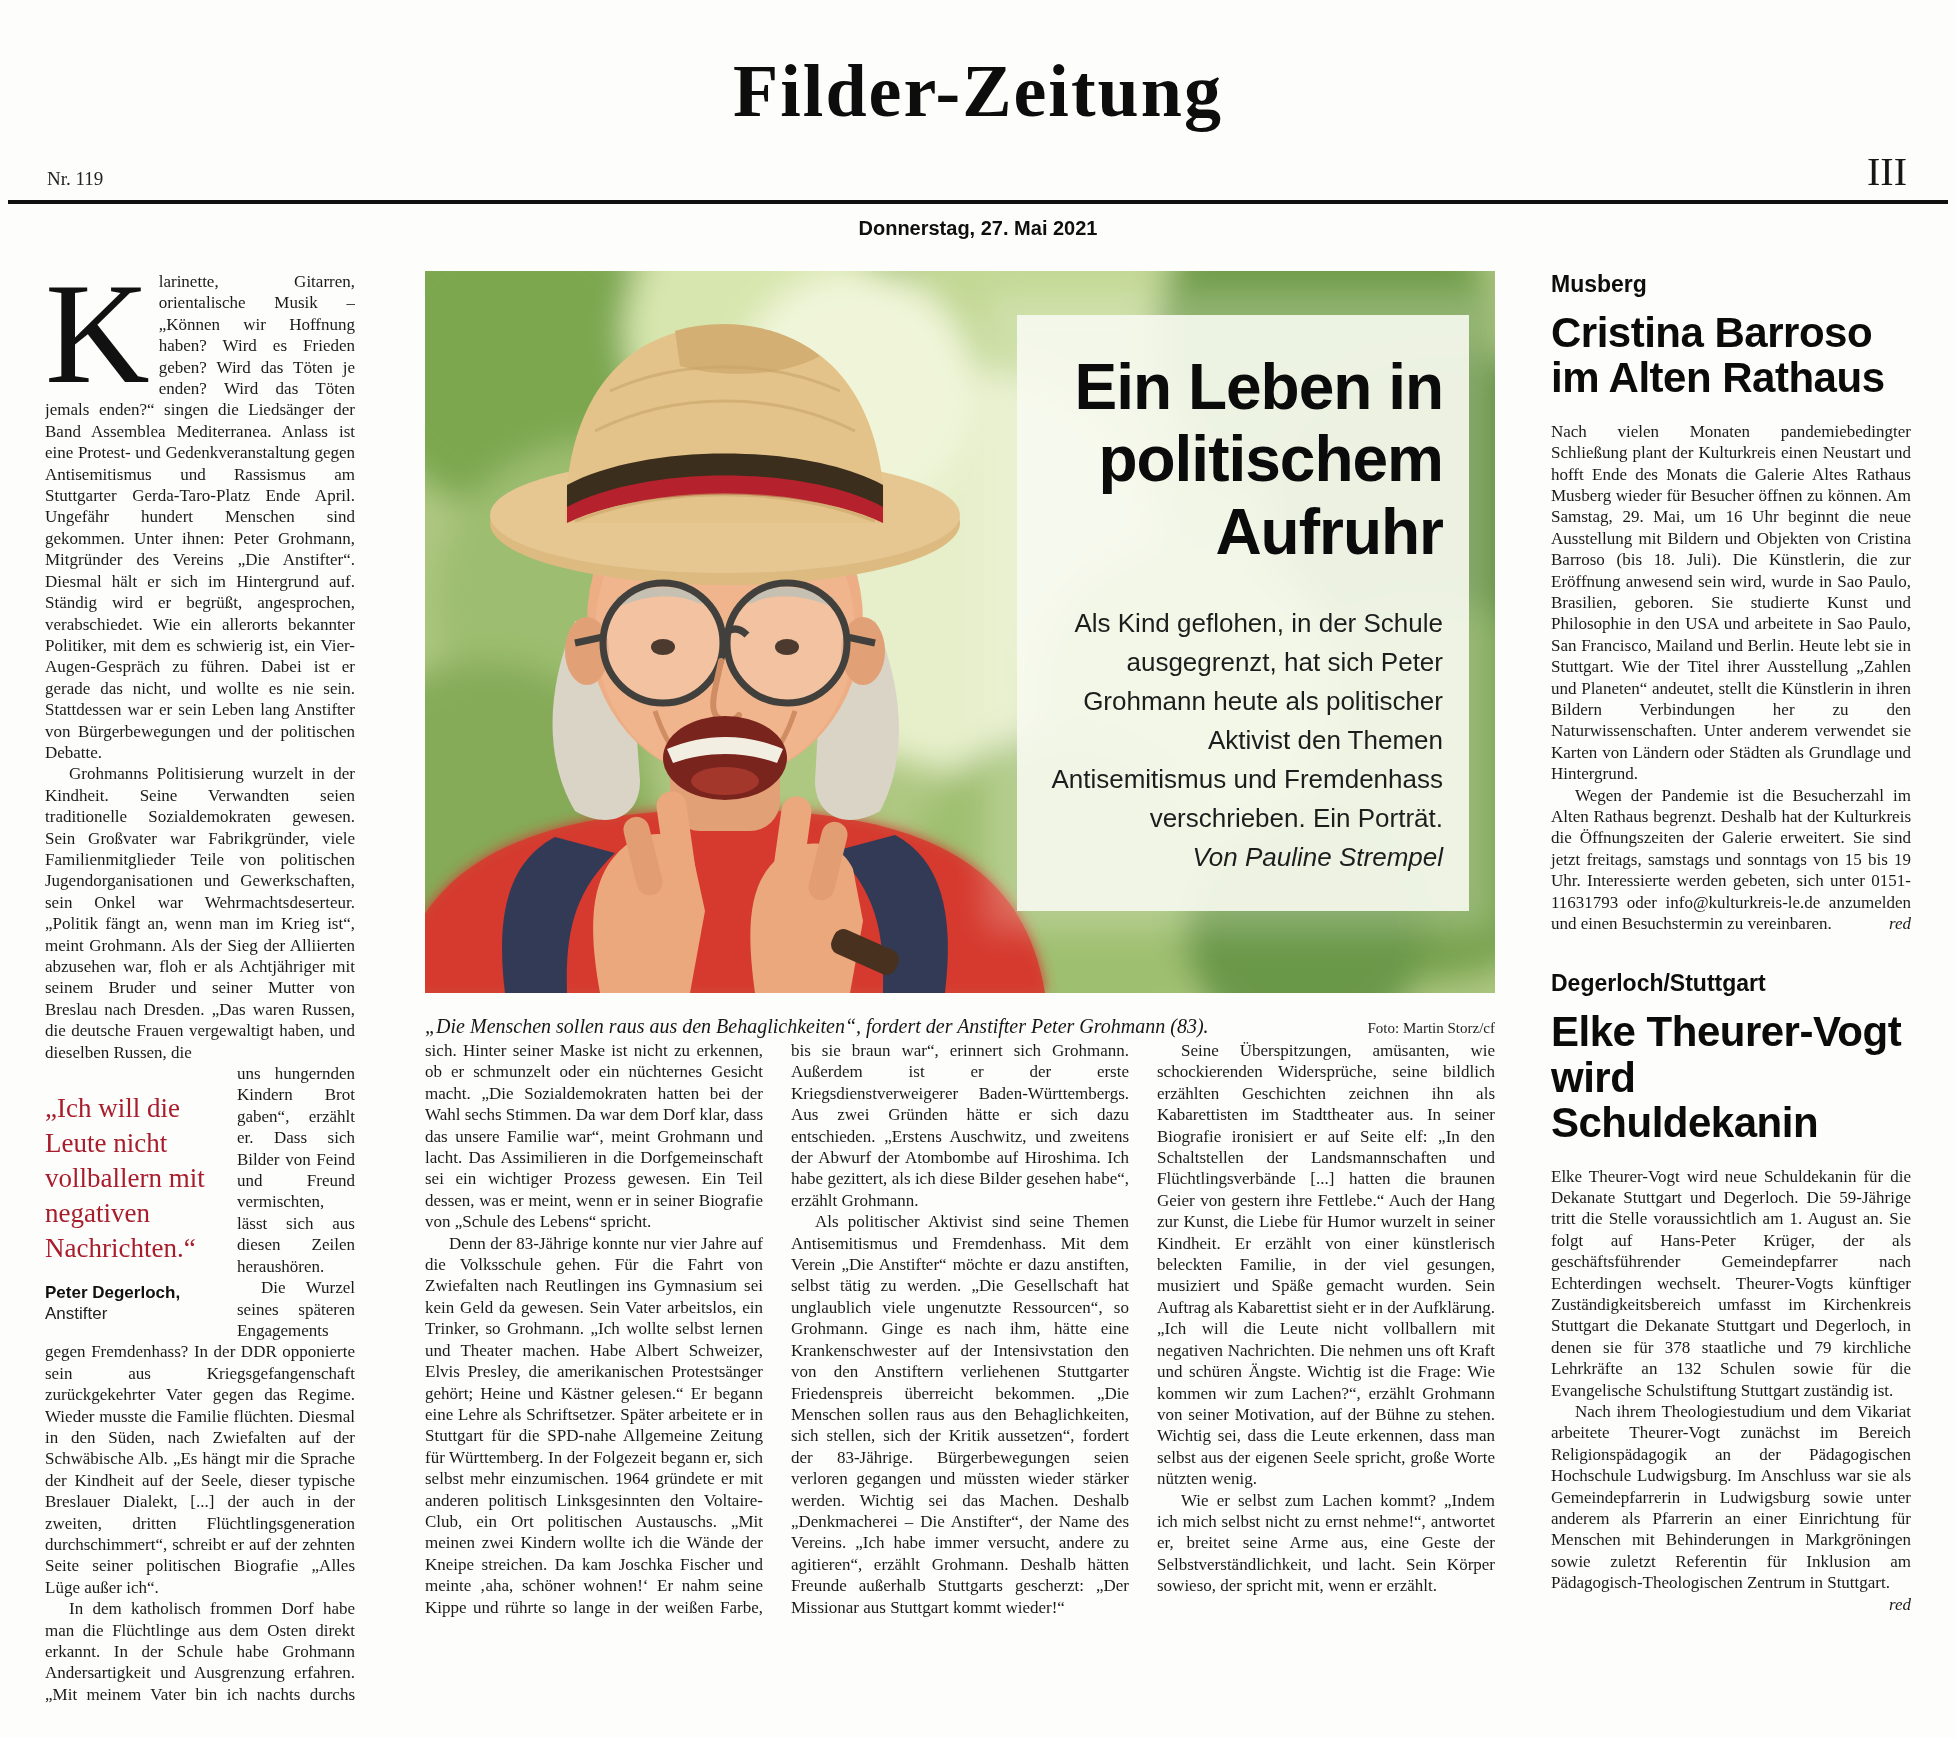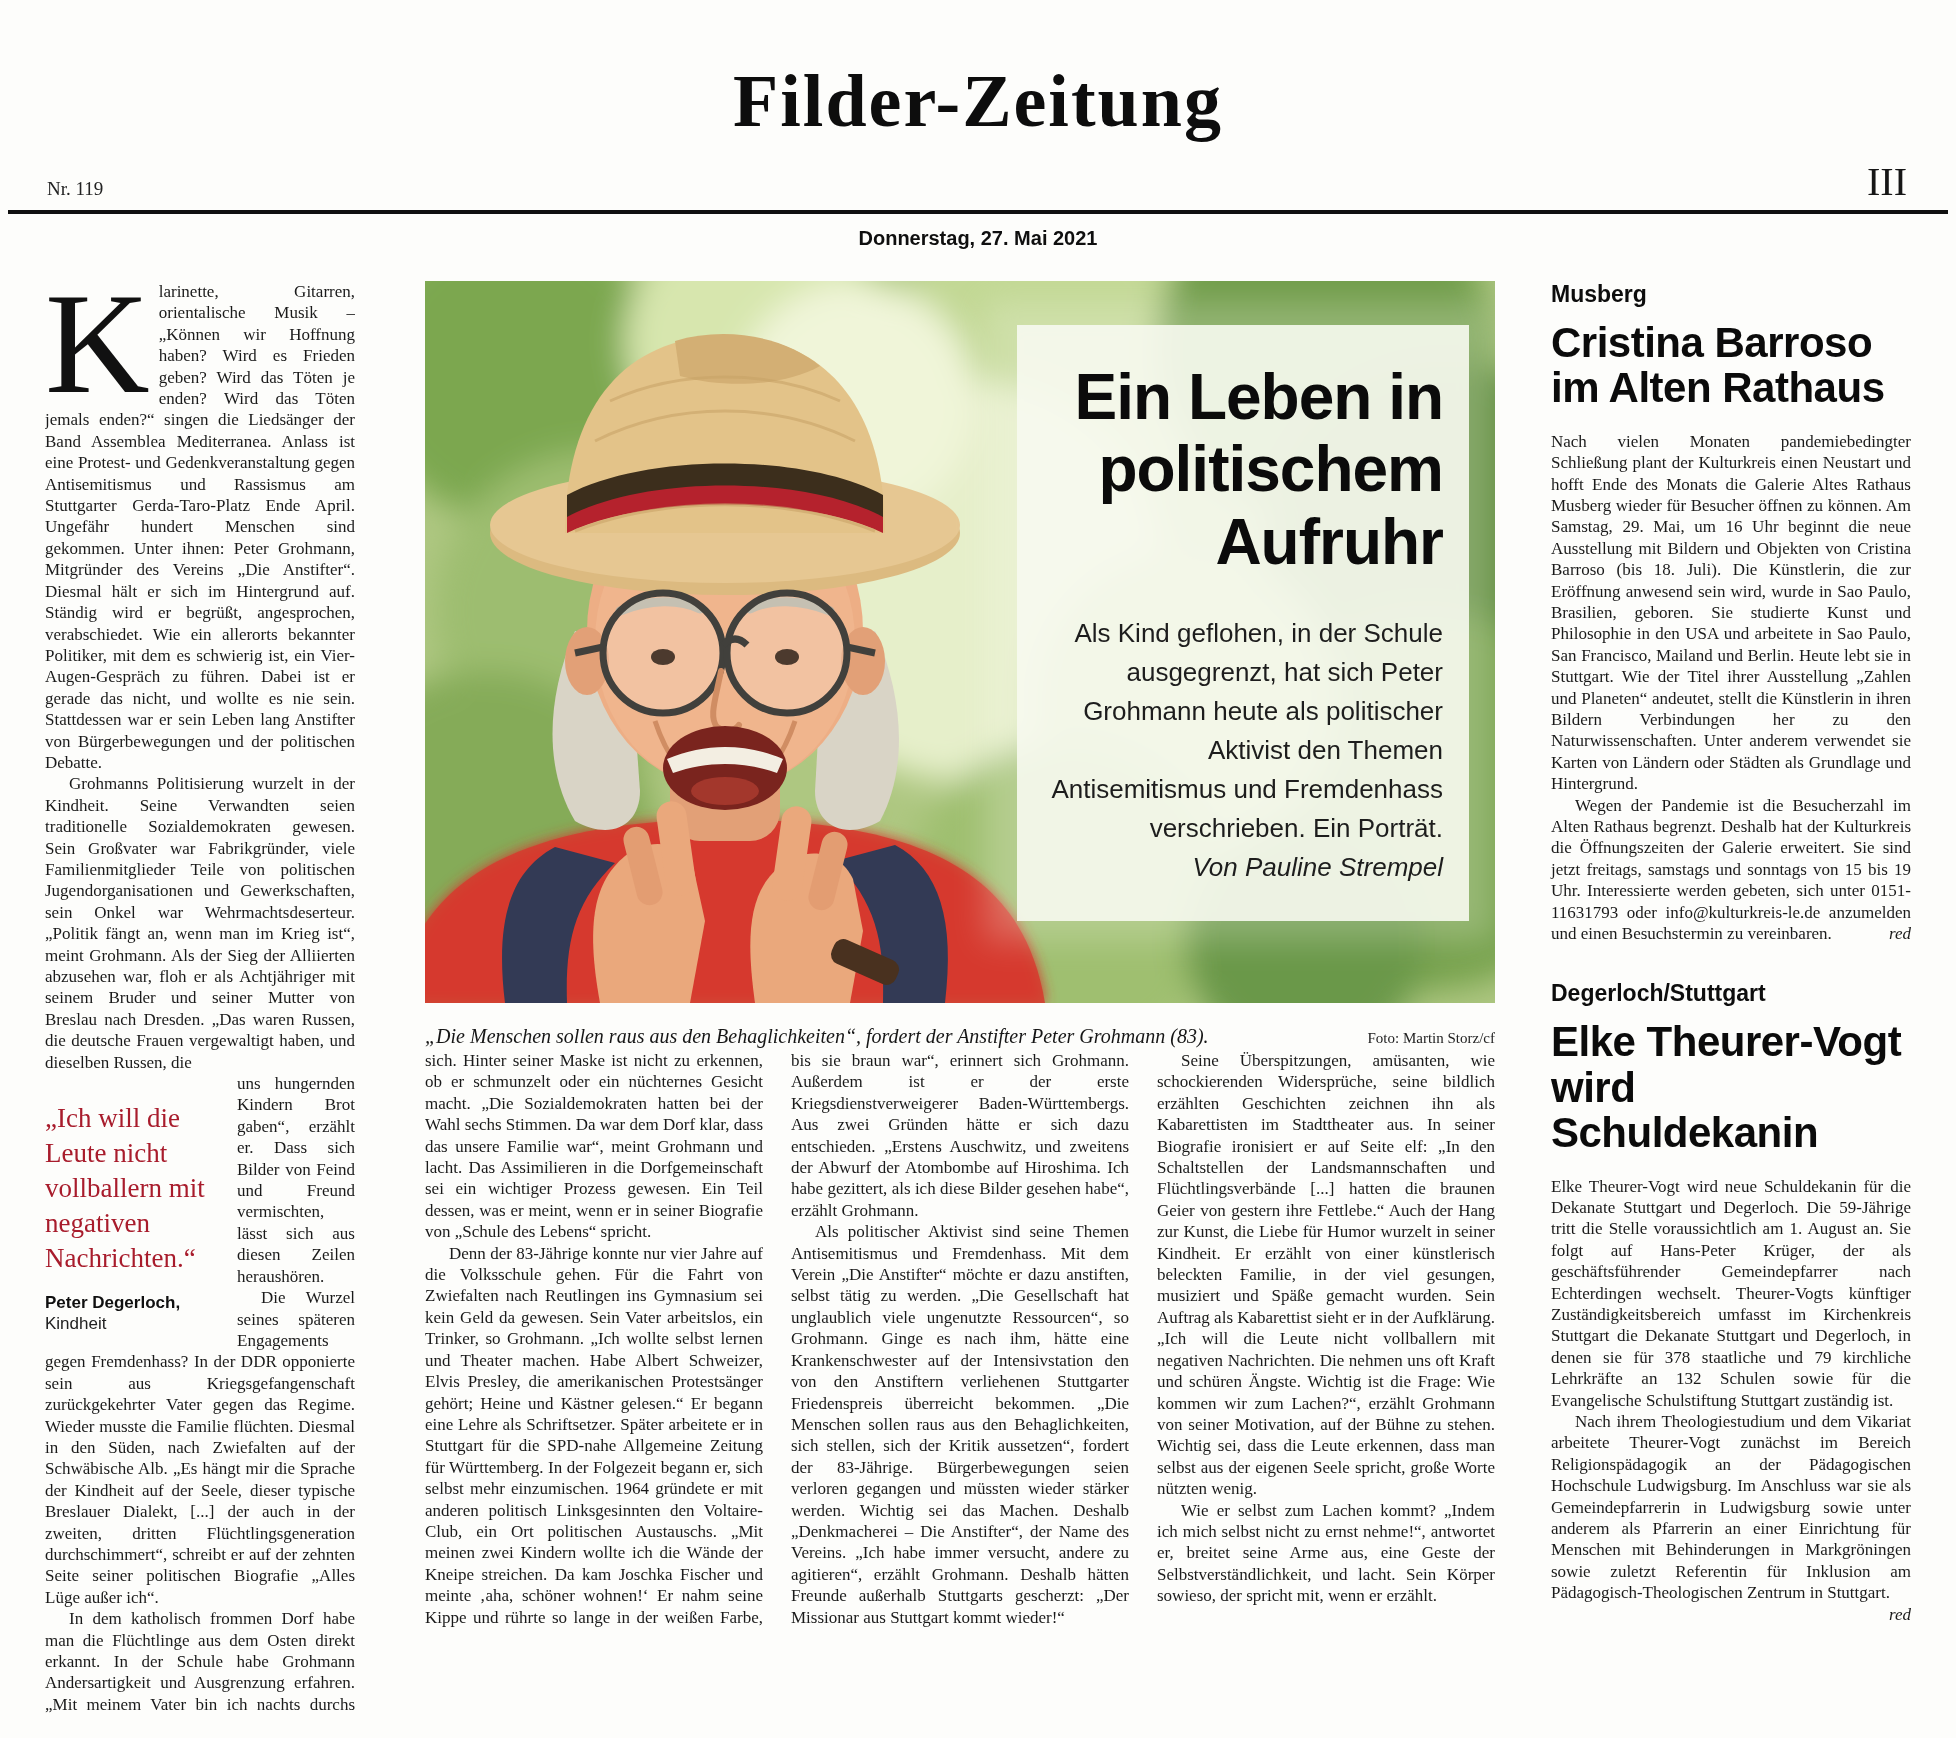--- a/index.html
+++ b/index.html
@@ -2,21 +2,21 @@
 <html lang="de"><head>
 <meta charset="utf-8">
 <style>
   html,body{margin:0;padding:0;background:#e8e8e8;}
   body{width:1956px;height:1738px;overflow:hidden;}
   .page{position:relative;width:1956px;height:1738px;background:#fdfdfb;box-sizing:border-box;
         padding:0 45px;overflow:hidden;color:#181818;}
   
   .header{position:relative;height:196px;}
   .issue-no{position:absolute;left:2px;bottom:10px;font:19px "Liberation Serif",serif;color:#222;}
-  .nameplate{margin:14px;padding-top:50px;text-align:center;font-family:"Liberation Serif",serif;
+  .nameplate{margin:4px;padding-top:50px;text-align:center;font-family:"Liberation Serif",serif;
              font-weight:700;font-size:74px;letter-spacing:2px;color:#0d0d0d;line-height:1;}
   .page-roman{position:absolute;right:4px;bottom:8px;font-family:"Liberation Serif",serif;
               font-size:40px;color:#161616;line-height:1;}
   .top-rule{border:0;border-top:4px solid #101010;margin:0 -37px;}
   .dateline{text-align:center;font-family:"Liberation Sans",sans-serif;font-weight:700;
             font-size:20px;padding-top:13px;color:#0f0f0f;}
   
   .main{display:flex;margin-top:31px;align-items:flex-start;}
   .serif-body{font-family:"Liberation Serif",serif;font-size:17px;line-height:1.26;
               text-align:justify;color:#1a1a1a;hyphens:auto;}
@@ -69,21 +69,21 @@
   <div class="dateline">Donnerstag, 27. Mai 2021</div>
 
   <div class="main">
 
     <div class="col1 serif-body">
       <p><span class="dropcap">K</span><span>larinette, Gitarren, orientalische Musik – „Können wir Hoffnung haben? Wird es Frieden geben? Wird das Töten je enden? Wird das Töten jemals enden?“ singen die Liedsänger der Band Assemblea Mediterranea. Anlass ist eine Protest- und Gedenkveranstaltung gegen Antisemitismus und Rassismus am Stuttgarter Gerda-Taro-Platz Ende April. Ungefähr hundert Menschen sind gekommen. Unter ihnen: Peter Grohmann, Mitgründer des Vereins „Die Anstifter“. Diesmal hält er sich im Hintergrund auf. Ständig wird er begrüßt, angesprochen, verabschiedet. Wie ein allerorts bekannter Politiker, mit dem es schwierig ist, ein Vier-Augen-Gespräch zu führen. Dabei ist er gerade das nicht, und wollte es nie sein. Stattdessen war er sein Leben lang Anstifter von Bürgerbewegungen und der politischen Debatte.</span></p>
       <p class="ind">Grohmanns Politisierung wurzelt in der Kindheit. Seine Verwandten seien traditionelle Sozialdemokraten gewesen. Sein Großvater war Fabrikgründer, viele Familienmitglieder Teile von politischen Jugendorganisationen und Gewerkschaften, sein Onkel war Wehrmachtsdeserteur. „Politik fängt an, wenn man im Krieg ist“, meint Grohmann. Als der Sieg der Alliierten abzusehen war, floh er als Achtjähriger mit seinem Bruder und seiner Mutter von Breslau nach Dresden. „Das waren Russen, die deutsche Frauen vergewaltigt haben, und dieselben Russen, die</p>
       <aside class="pullquote">
         <div class="pq-text">„Ich will die Leute nicht vollballern mit negativen Nachrichten.“</div>
         <div class="pq-author">Peter Degerloch,</div>
-        <div class="pq-role">Kindheit</div>
+        <div class="pq-role">Anstifter</div>
       </aside>
       <p>uns hungernden Kindern Brot gaben“, erzählt er. Dass sich Bilder von Feind und Freund vermischten, lässt sich aus diesen Zeilen heraushören.</p>
       <p class="ind">Die Wurzel seines späteren Engagements gegen Fremdenhass? In der DDR opponierte sein aus Kriegsgefangenschaft zurückgekehrter Vater gegen das Regime. Wieder musste die Familie flüchten. Diesmal in den Süden, nach Zwiefalten auf der Schwäbische Alb. „Es hängt mir die Sprache der Kindheit auf der Seele, dieser typische Breslauer Dialekt, [...] der auch in der zweiten, dritten Flüchtlingsgeneration durchschimmert“, schreibt er auf der zehnten Seite seiner politischen Biografie „Alles Lüge außer ich“.</p>
       <p class="ind">In dem katholisch frommen Dorf habe man die Flüchtlinge aus dem Osten direkt erkannt. In der Schule habe Grohmann Andersartigkeit und Ausgrenzung erfahren. „Mit meinem Vater bin ich nachts durchs Dorf gelaufen, um Wahlplakate für die Sozialdemokraten aufzuhängen. Am nächsten Morgen waren sie beschmiert mit: gesehen, gelesen, gelacht“, erinnert er</p>
     </div>
 
     <div class="center">
       <figure class="photo" style="margin:0">
         <svg viewBox="0 0 1070 722" preserveAspectRatio="xMidYMid slice" aria-hidden="true">
           <defs>

